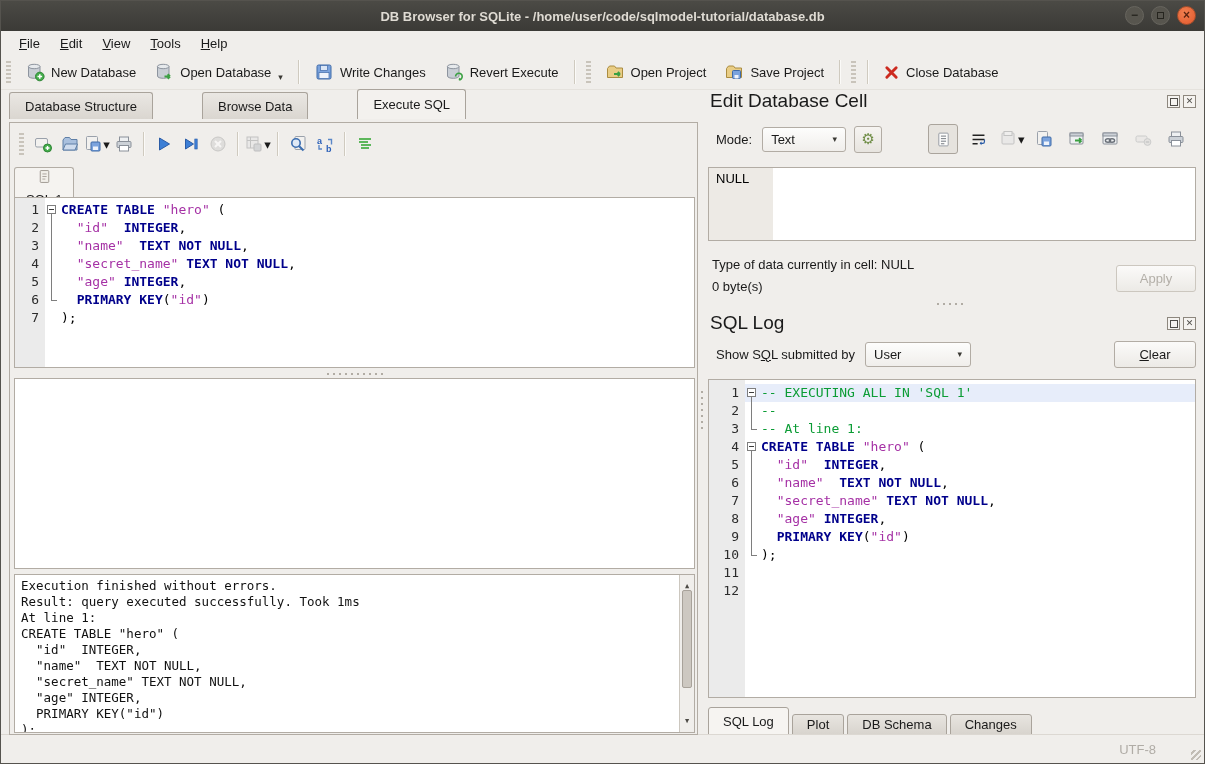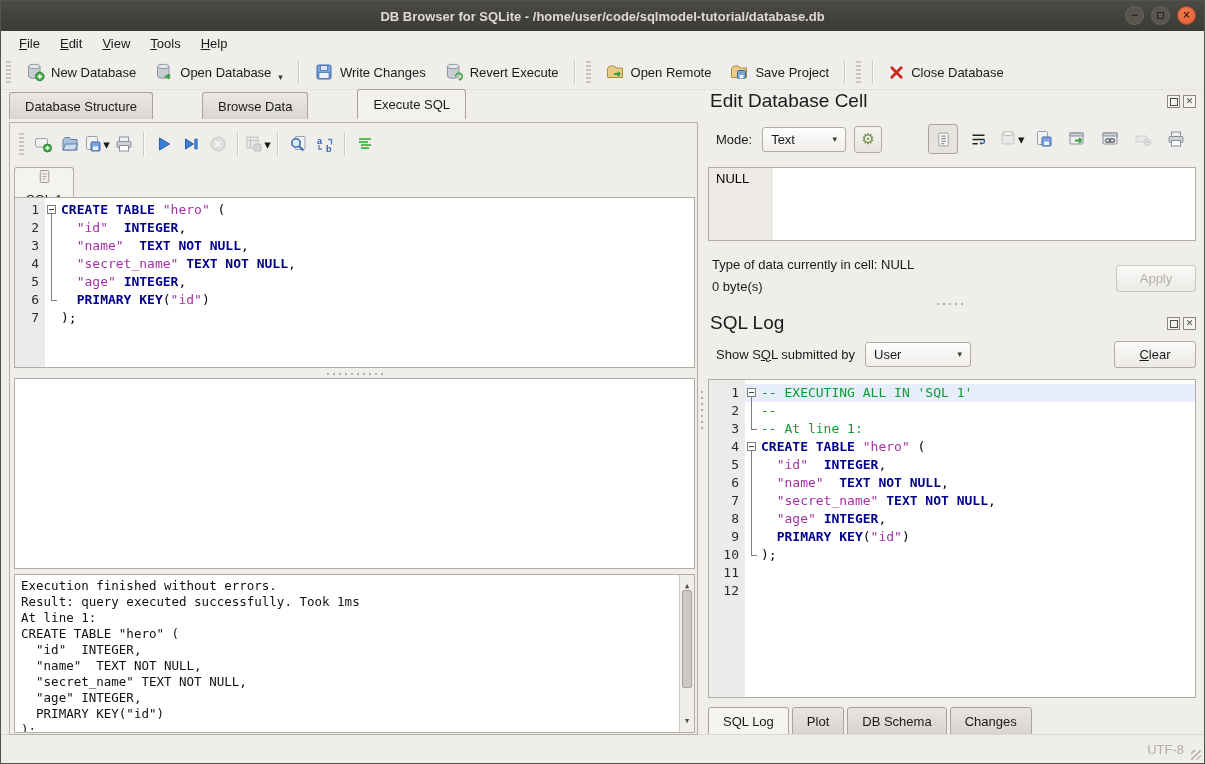--- a/index.html
+++ b/index.html
@@ -123,27 +123,27 @@
     padding:5px 16px; text-align:center; }
   .btn.disabled { color:#b3afa8; border-color:#ccc7bf; }
   .apply { position:absolute; right:2px; top:174px; width:80px; }
   .mid-handle { position:absolute; left:0; right:0; top:212px; display:flex; justify-content:center; }
   .sqllog-head-pos { top:222px; }
   .filter-row { position:absolute; left:10px; right:2px; top:248px; height:30px; display:flex; align-items:center; }
   .clearbtn { margin-left:auto; width:82px; }
   .logview { position:absolute; left:2px; right:2px; top:288px; height:319px; padding-top:4px; }
   
   .bottom-tabs { position:absolute; left:2px; bottom:1px; display:flex; gap:3px; align-items:flex-end; }
-  .btab { height:28px; padding:0 14px; display:flex; align-items:center;
+  .btab { height:21px; padding:0 14px; display:flex; align-items:center;
     background:linear-gradient(#e8e5e0,#d8d4ce); border:1px solid #a9a39b; border-radius:3px 3px 0 0; }
   .btab.active { background:#f6f4f1; height:28px; }
   
   .statusbar { position:absolute; left:0; right:0; bottom:0; height:29px; background:#f0eeeb;
     border-top:1px solid #dcd8d2; }
-  .encoding { position:absolute; right:20px; top:7px; color:#b0aca6; }
+  .encoding { position:absolute; right:48px; top:7px; color:#b0aca6; }
   .grip { position:absolute; right:3px; bottom:3px; width:10px; height:10px;
     background:repeating-linear-gradient(135deg,transparent 0 2px,#c2bdb5 2px 4px); }
   u { text-decoration:underline; }
 </style>
 </head>
 <body>
 
 <div class="window">
 
   <div class="titlebar">
@@ -201,21 +201,21 @@
       </svg>
       <span>Revert Execute</span>
     </div>
     <div class="tb-sep"></div>
     <div class="tb-handle"></div>
     <div class="tbtn">
       <svg class="icon" viewBox="0 0 20 20">
         <path d="M2.5 6.5l2-2.5h5l1.5 2h6.5v9.5h-15z" fill="#e9cd85" stroke="#ab8c40"></path>
         <path d="M9 12h6m0 0-2.2-2.2M15 12l-2.2 2.2" stroke="#3ba043" stroke-width="1.8" fill="none"></path>
       </svg>
-      <span>Open Remote</span>
+      <span>Open Project</span>
     </div>
     <div class="tbtn">
       <svg class="icon" viewBox="0 0 20 20">
         <path d="M2.5 6.5l2-2.5h5l1.5 2h6.5v9.5h-15z" fill="#e9cd85" stroke="#ab8c40"></path>
         <rect x="8.5" y="8.5" width="8" height="8" rx="1" fill="#7ba3dd" stroke="#3f6aa8"></rect>
         <rect x="10.5" y="13" width="4" height="3.5" fill="#eef3fb"></rect>
       </svg>
       <span>Save Project</span>
     </div>
     <div class="tb-sep"></div>

